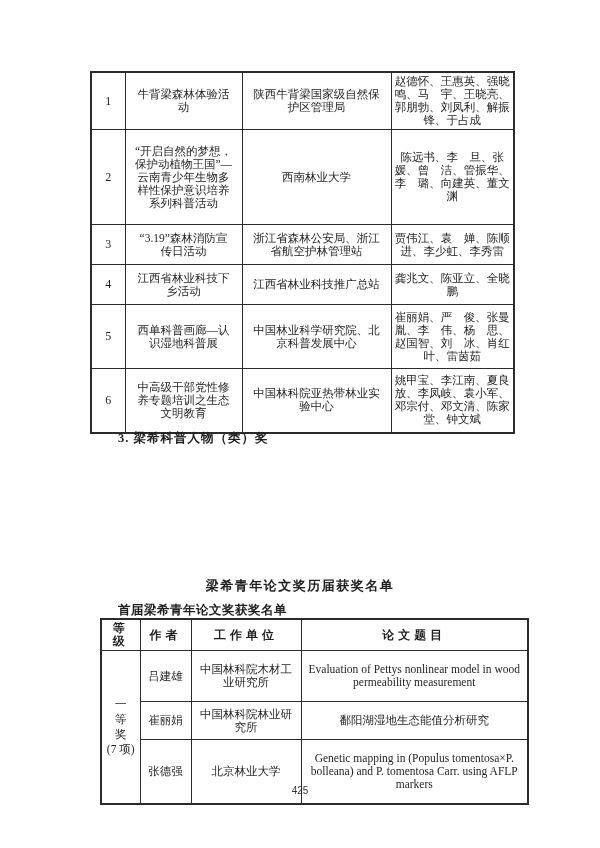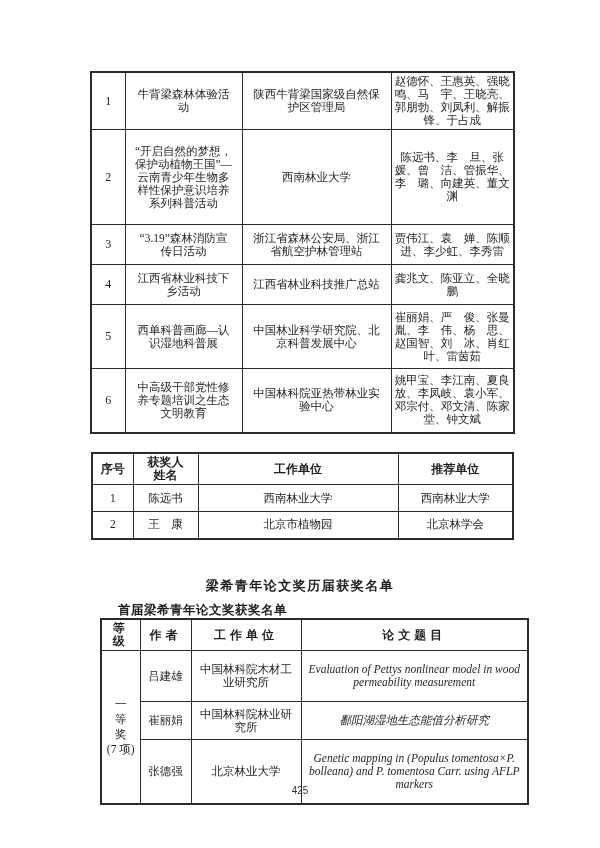--- a/index.html
+++ b/index.html
@@ -70,21 +70,21 @@
   .tbl3 .c-grade  { width: 39px; }
   .tbl3 .c-author { width: 51px; }
   .tbl3 .c-unit   { width: 110px; }
   .tbl3 .c-title  { width: 227px; }
   .tbl3 .hdr td { font-weight: bold; font-size: 12px; letter-spacing: 4px; height: 26px; }
   .tbl3 .pr1 { height: 29px; }
   .tbl3 .pr2 { height: 31px; }
   .tbl3 .pr3 { height: 50px; }
   .tbl3 td { font-size: 11.5px; line-height: 13.5px; }
   .tbl3 .grade-cell { white-space: pre-line; line-height: 15px; font-size: 11.5px; padding: 2px 0; letter-spacing: 0; }
-  .tbl3 .title-cell { word-break: normal; overflow-wrap: break-word; padding: 12px 5px; font-style: italic; }
+  .tbl3 .title-cell { word-break: normal; overflow-wrap: break-word; padding: 12px 5px; }
   
   .page-number {
     position: absolute; left: 0; top: 785px; width: 600px;
     text-align: center; font-size: 10px; color: #333;
     font-family: "Liberation Sans", "DejaVu Sans", sans-serif;
   }
 </style>
 </head>
 <body>
 
@@ -124,44 +124,22 @@
       </tr>
       <tr class="r6">
         <td class="c-no">6</td>
         <td class="c-act">中高级干部党性修养专题培训之生态文明教育</td>
         <td class="c-unit">中国林科院亚热带林业实验中心</td>
         <td class="c-ppl">姚甲宝、李江南、夏良放、李凤岐、袁小军、邓宗付、邓文清、陈家堂、钟文斌</td>
       </tr>
     </tbody>
   </table>
 
+  <div class="heading3">3. 梁希科普人物（类）奖</div>
 
-  <table class="tbl tbl2">
-    <tbody>
-      <tr class="hdr">
-        <td class="c-no">序号</td>
-        <td class="c-name">获奖人
-姓名</td>
-        <td class="c-unit">工作单位</td>
-        <td class="c-rec">推荐单位</td>
-      </tr>
-      <tr class="dr">
-        <td class="c-no">1</td>
-        <td class="c-name">陈远书</td>
-        <td class="c-unit">西南林业大学</td>
-        <td class="c-rec">西南林业大学</td>
-      </tr>
-      <tr class="dr">
-        <td class="c-no">2</td>
-        <td class="c-name">王　康</td>
-        <td class="c-unit">北京市植物园</td>
-        <td class="c-rec">北京林学会</td>
-      </tr>
-    </tbody>
-  </table>
 
   <div class="main-heading">梁希青年论文奖历届获奖名单</div>
   <div class="sub-heading">首届梁希青年论文奖获奖名单</div>
 
   <table class="tbl tbl3">
     <tbody>
       <tr class="hdr">
         <td class="c-grade">等级</td>
         <td class="c-author">作者</td>
         <td class="c-unit">工作单位</td>

